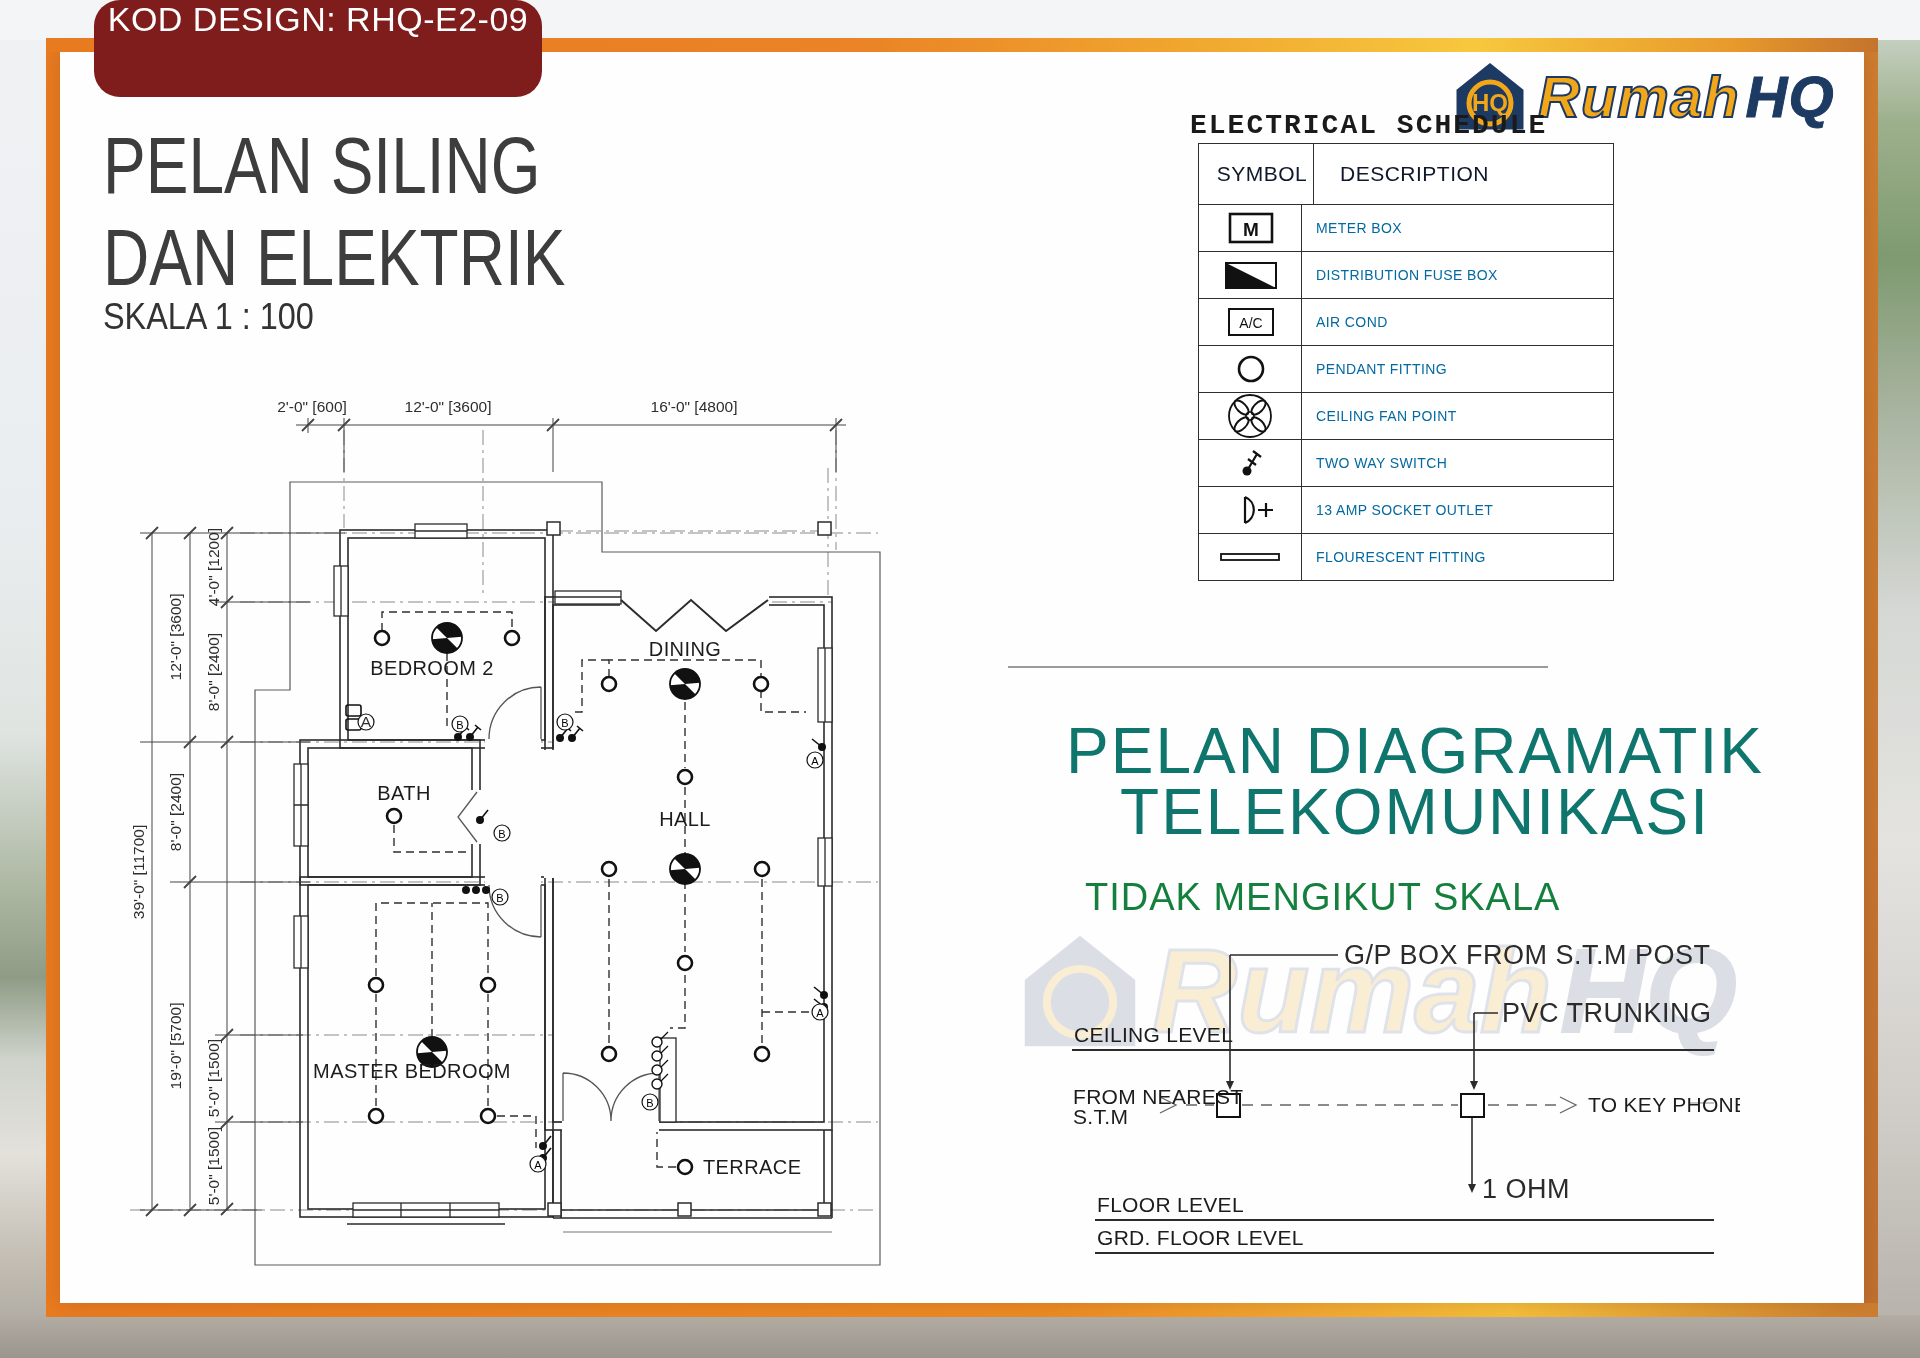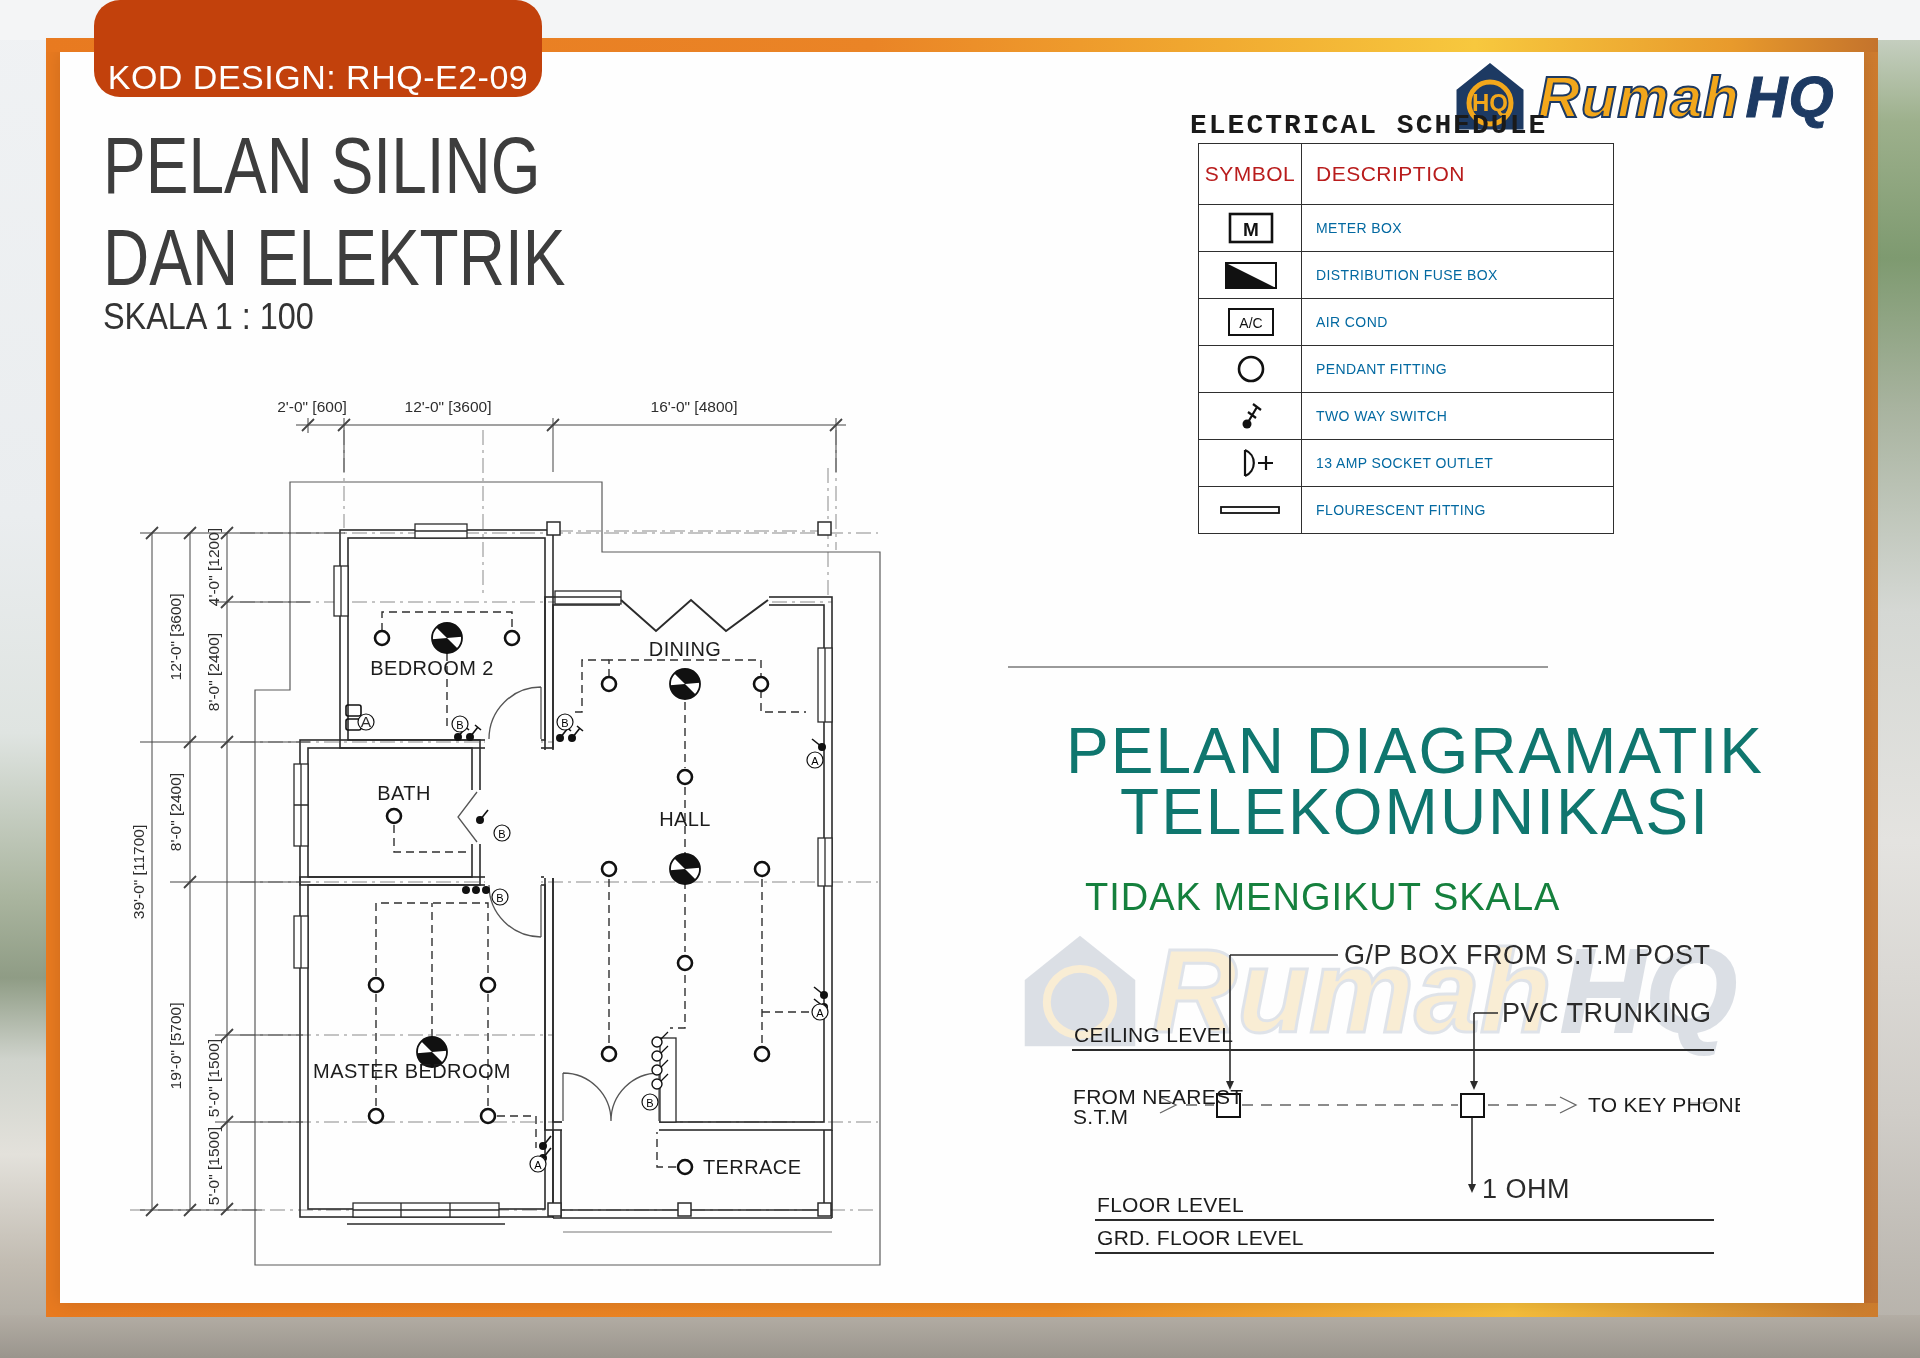--- a/index.html
+++ b/index.html
@@ -19,22 +19,22 @@
   
   .frame-left{left:46px;top:38px;width:14px;height:1279px;background:#e87a20;}
   .frame-top{left:46px;top:38px;width:1832px;height:14px;
     background:linear-gradient(90deg,#e87a20 0%,#ea8426 45%,#f0a62f 62%,#f7c83e 78%,#e89a2c 92%,#c4732c 100%);}
   .frame-right{left:1864px;top:38px;width:14px;height:1279px;
     background:linear-gradient(180deg,#cf7c2e,#c06f2e);}
   .frame-bottom{left:46px;top:1303px;width:1832px;height:14px;
     background:linear-gradient(90deg,#e87a20 0%,#ec8a24 55%,#f5bd3a 80%,#cc7c2e 100%);}
   .card{left:60px;top:52px;width:1804px;height:1251px;background:#fefefe;box-shadow:0 0 18px rgba(0,0,0,.12);}
   
-  .badge{left:94px;top:0;width:448px;height:97px;background:#c2410c;border-radius:26px;
-    display:flex;align-items:flex-end;justify-content:center;}
+  .badge{left:94px;top:0;width:448px;height:97px;background:#7f1d1d;border-radius:26px;
+    display:flex;align-items:flex-start;justify-content:center;}
   .badge span{color:#fff;font-size:34px;letter-spacing:.5px;}
   .main-title{left:103px;color:#3d3d3d;font-size:80px;line-height:80px;white-space:nowrap;
     transform:scaleX(.8);transform-origin:left top;}
   .t1{top:126px;} .t2{top:218px;}
   .skala{left:103px;top:296px;color:#333;font-size:36px;transform:scaleX(.9);transform-origin:left top;}
   
   .logo{left:1452px;top:58px;display:flex;align-items:center;}
   .logo-text{font-style:italic;font-weight:900;font-size:58px;letter-spacing:1px;white-space:nowrap;}
   .logo-rumah{color:#f2a71b;-webkit-text-stroke:2px #1d3a63;
     text-shadow:-2px 2px 0 #fff,2px 2px 0 #fff,2px -2px 0 #fff,-2px -2px 0 #fff;}
@@ -42,21 +42,21 @@
     text-shadow:-2px 2px 0 #fff,2px 2px 0 #fff,2px -2px 0 #fff,-2px -2px 0 #fff;}
   
   .sched-title{left:1190px;top:110px;font-family:Liberation Mono, monospace;font-weight:bold;
     font-size:28px;letter-spacing:2px;color:#1a1a1a;}
   .sched{left:1198px;top:143px;width:414px;border:1.6px solid #2f2f2f;background:#fff;}
   .srow{display:flex;border-top:1.3px solid #2f2f2f;height:46px;}
   .srow.head{border-top:none;height:60px;}
   .scell-sym{width:102px;border-right:1.3px solid #2f2f2f;display:flex;align-items:center;justify-content:center;}
   .scell-desc{flex:1;display:flex;align-items:center;padding-left:14px;
     font-size:14px;letter-spacing:.4px;color:#0369a1;}
-  .srow.head .scell-sym,.srow.head .scell-desc{font-size:21px;color:#b91c1c;letter-spacing:.5px;}
+  .srow.head .scell-sym,.srow.head .scell-desc{font-size:21px;color:#0f172a;letter-spacing:.5px;margin-left:12px;}
   .srow.head .scell-sym{justify-content:center;}
   
   .divider{left:1008px;top:666px;width:540px;height:2px;background:#9a9a9a;}
   .tele-title{left:1010px;width:810px;text-align:center;color:#0f766e;font-size:64px;
     letter-spacing:2px;white-space:nowrap;}
   .tt1{top:714px;} .tt2{top:775px;}
   .tele-sub{left:1085px;top:876px;color:#15803d;font-size:38px;letter-spacing:1px;}
   .watermark{left:1020px;top:898px;width:820px;height:185px;display:flex;align-items:center;opacity:.18;}
   .wm-text{font-style:italic;font-weight:900;font-size:118px;white-space:nowrap;}
   .wm-rumah{color:#e8a21d;-webkit-text-stroke:3px #5a6f8d;}
@@ -133,20 +133,35 @@
       </div>
     <div class="scell-desc">AIR COND</div>
   </div>
   <div class="srow">
     <div class="scell-sym">
         <svg width="102" height="46">
       <circle cx="52" cy="23" r="12" fill="none" stroke="#111" stroke-width="2.6"></circle>
         </svg>
       </div>
     <div class="scell-desc">PENDANT FITTING</div>
+  </div>
+  <div class="srow">
+    <div class="scell-sym">
+        <svg width="102" height="46" viewBox="0 0 102 46">
+      <circle cx="51" cy="23" r="21" fill="none" stroke="#111" stroke-width="1.8"></circle>
+      <g fill="none" stroke="#111" stroke-width="2">
+        <ellipse cx="51" cy="23" rx="9" ry="4.5" transform="rotate(45 51 23) translate(12 0)"></ellipse>
+        <ellipse cx="51" cy="23" rx="9" ry="4.5" transform="rotate(135 51 23) translate(12 0)"></ellipse>
+        <ellipse cx="51" cy="23" rx="9" ry="4.5" transform="rotate(225 51 23) translate(12 0)"></ellipse>
+        <ellipse cx="51" cy="23" rx="9" ry="4.5" transform="rotate(315 51 23) translate(12 0)"></ellipse>
+      </g>
+      <circle cx="51" cy="23" r="4" fill="none" stroke="#111" stroke-width="1.6"></circle>
+        </svg>
+      </div>
+    <div class="scell-desc">CEILING FAN POINT</div>
   </div>
   <div class="srow">
     <div class="scell-sym">
         <svg width="102" height="46">
       <circle cx="48" cy="31" r="4.5" fill="#111"></circle>
       <path d="M48,31 L58,14 M54,11 L62,17 M49,19 L57,25" stroke="#111" stroke-width="2.2" fill="none"></path>
         </svg>
       </div>
     <div class="scell-desc">TWO WAY SWITCH</div>
   </div>

